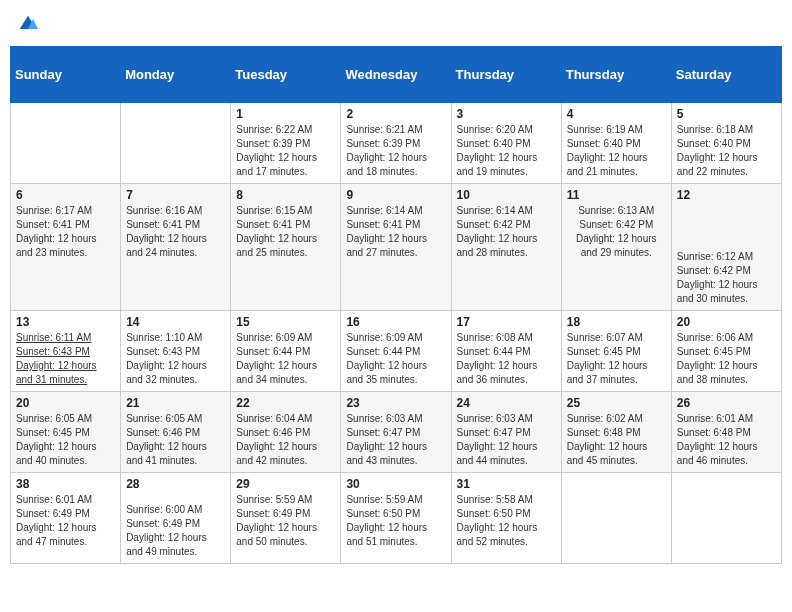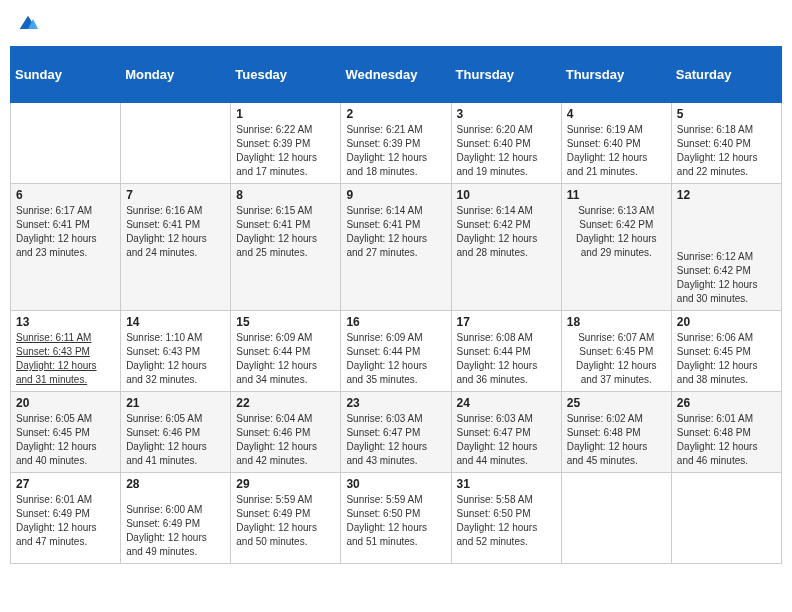--- a/index.html
+++ b/index.html
@@ -241,21 +241,21 @@
 Daylight: 12 hours and 35 minutes.</div>
         </td>
         <td>
           <span class="day-num">17</span>
           <div class="day-info" style="white-space: pre-line;">Sunrise: 6:08 AM
 Sunset: 6:44 PM
 Daylight: 12 hours and 36 minutes.</div>
         </td>
         <td>
           <span class="day-num">18</span>
-          <div class="day-info" style="white-space: pre-line; text-align: center;">Sunrise: 6:07 AM
+          <div class="day-info" style="white-space: pre-line;">Sunrise: 6:07 AM
 Sunset: 6:45 PM
 Daylight: 12 hours and 37 minutes.</div>
         </td>
         <td>
           <span class="day-num">20</span>
           <div class="day-info" style="white-space: pre-line;">Sunrise: 6:06 AM
 Sunset: 6:45 PM
 Daylight: 12 hours and 38 minutes.</div>
         </td>
       </tr>
@@ -298,21 +298,21 @@
         </td>
         <td>
           <span class="day-num">26</span>
           <div class="day-info" style="white-space: pre-line;">Sunrise: 6:01 AM
 Sunset: 6:48 PM
 Daylight: 12 hours and 46 minutes.</div>
         </td>
       </tr>
       <tr>
         <td>
-          <span class="day-num">27</span>
+          <span class="day-num">38</span>
           <div class="day-info" style="white-space: pre-line;">Sunrise: 6:01 AM
 Sunset: 6:49 PM
 Daylight: 12 hours and 47 minutes.</div>
         </td>
         <td>
           <span class="day-num">28</span>
           <div class="day-info" style="white-space: pre-line; margin-top: 12px;">Sunrise: 6:00 AM
 Sunset: 6:49 PM
 Daylight: 12 hours and 49 minutes.</div>
         </td>

